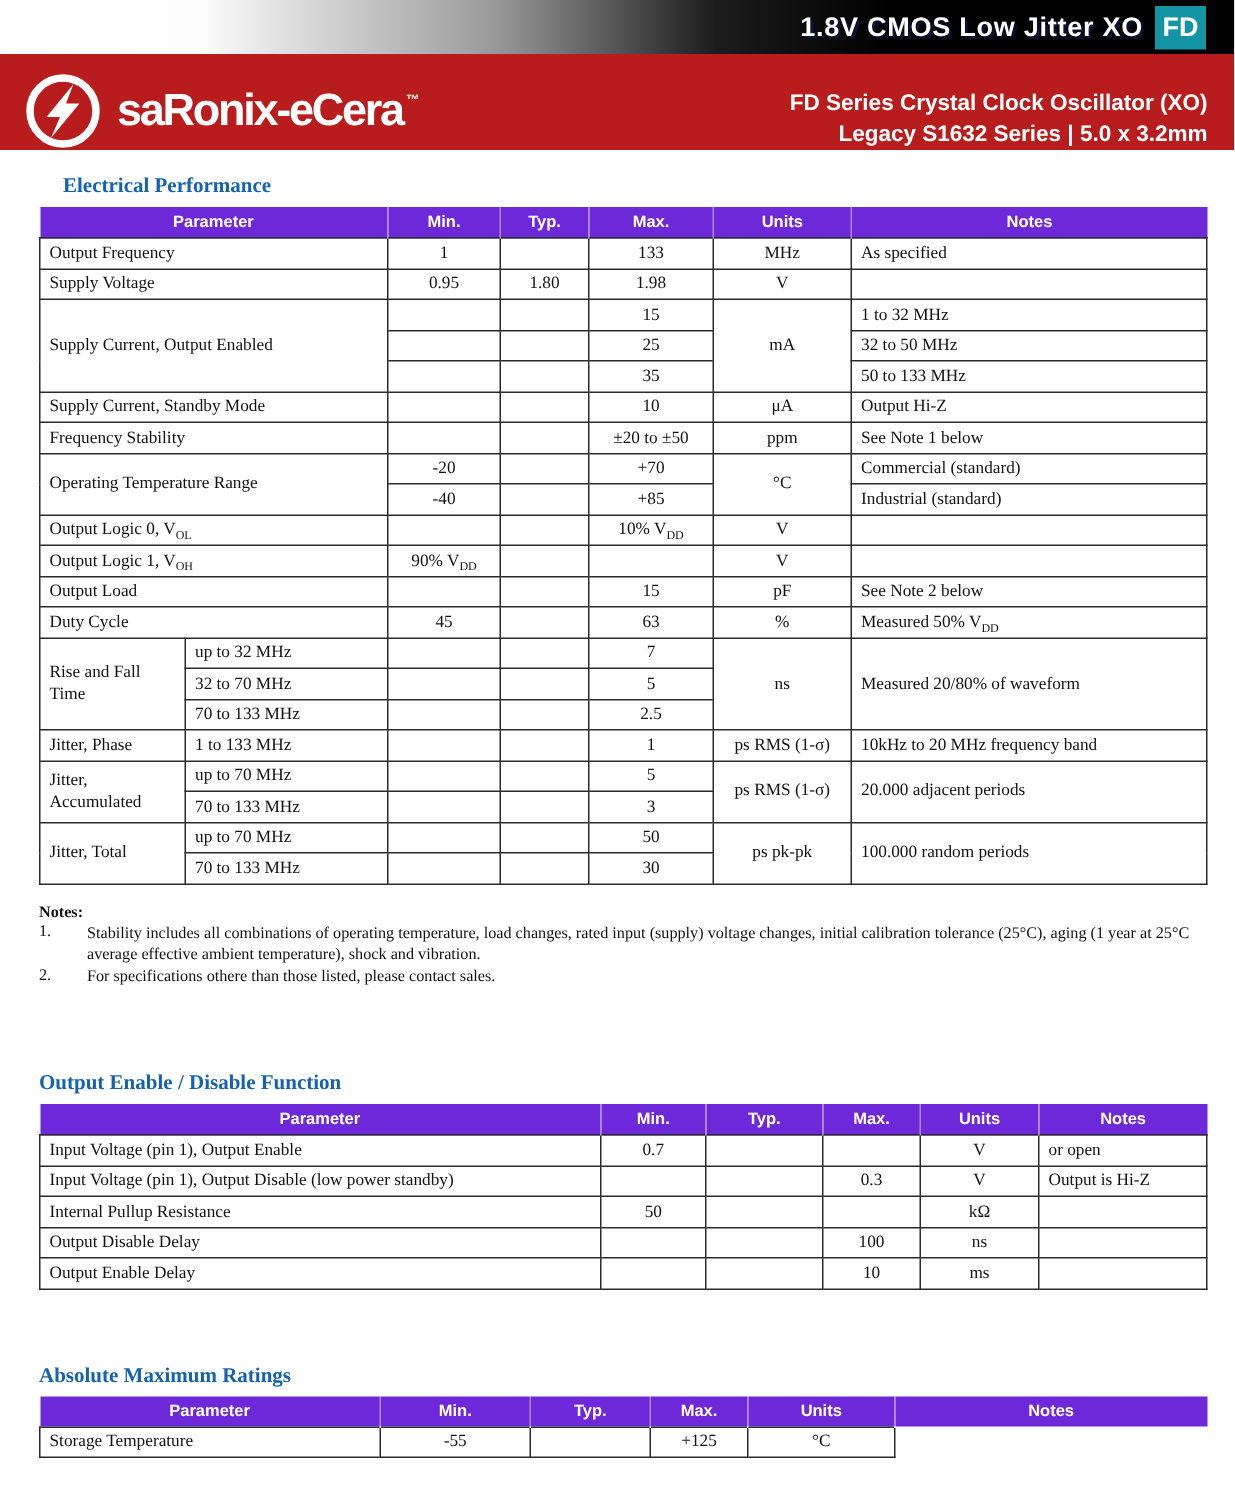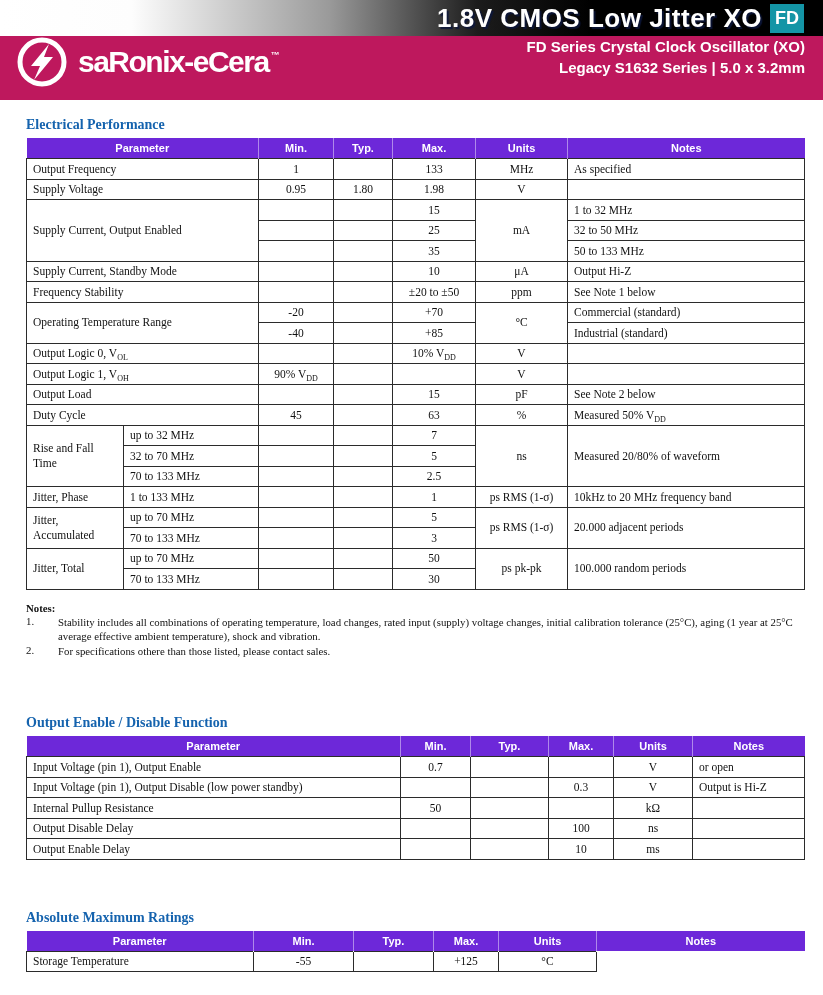--- a/index.html
+++ b/index.html
@@ -2,42 +2,42 @@
 <html><head>
 <meta charset="utf-8">
 <style>
   html,body{margin:0;padding:0;background:#fff;}
   .page{position:relative;width:823px;height:995px;background:#fff;overflow:hidden;
         font-family:"Liberation Serif",serif;color:#111;}
 
   
   .topbar{height:36px;background:linear-gradient(90deg,#ffffff 0%,#fdfdfd 16%,#9a9a9a 40%,#1c1c1c 58%,#000 72%,#000 100%);
           display:flex;align-items:center;justify-content:flex-end;}
-  .topbar-title{font-family:"Liberation Sans",sans-serif;font-weight:bold;font-size:26px;
+  .topbar-title{font-family:"Liberation Sans",sans-serif;font-weight:bold;font-size:18px;
                 color:#fff;letter-spacing:.5px;text-shadow:2px 2px 1px rgba(12,22,60,.85);
                 margin-right:8px;white-space:nowrap;}
   .fd-badge{width:34px;height:29px;background:#1495A6;color:#ffffff;font-family:"Liberation Sans",sans-serif;
             font-weight:bold;font-size:18px;display:flex;align-items:center;justify-content:center;
             margin-right:19px;}
 
   
-  .bluebar{height:64px;background:#be185d;display:flex;align-items:flex-start;justify-content:space-between;}
+  .bluebar{height:64px;background:#b91c1c;display:flex;align-items:flex-end;justify-content:space-between;}
   .brand{display:flex;align-items:center;margin-left:16px;}
   .brand svg{display:block;}
   .brand-text{font-family:"Liberation Sans",sans-serif;font-weight:bold;font-size:30px;color:#fff;
               letter-spacing:-1.5px;margin-left:10px;white-space:nowrap;}
   .tm{font-size:9px;vertical-align:14px;letter-spacing:0;margin-left:2px;}
   .product{margin-right:18px;text-align:right;color:#fff;font-family:"Liberation Sans",sans-serif;
            font-weight:bold;font-size:15px;line-height:1.4;white-space:nowrap;}
 
   
   .content{padding:0 19px 0 26px;}
   .section-title{font-family:"Liberation Serif",serif;font-weight:bold;font-size:14px;color:#1563AE;
                  margin:0;}
-  .st1{margin-top:17px;}
+  .st1{margin-top:17px;margin-left:16px;}
   .st2{margin-top:57px;}
   .st3{margin-top:50px;}
 
   table{border-collapse:collapse;table-layout:fixed;width:778px;margin-top:5px;
         font-size:11.5px;font-family:"Liberation Serif",serif;}
   th{background:#6d28d9;color:#fff;font-family:"Liberation Sans",sans-serif;font-weight:bold;
      font-size:11px;height:20px;padding:0 4px;border:none;}
   th + th{border-left:1px solid rgba(255,255,255,.45);margin-top:16px;}
   td{border:1px solid #2b2b2b;padding:1px 6px;height:17.5px;line-height:1.25;
      overflow:hidden;vertical-align:middle;}

